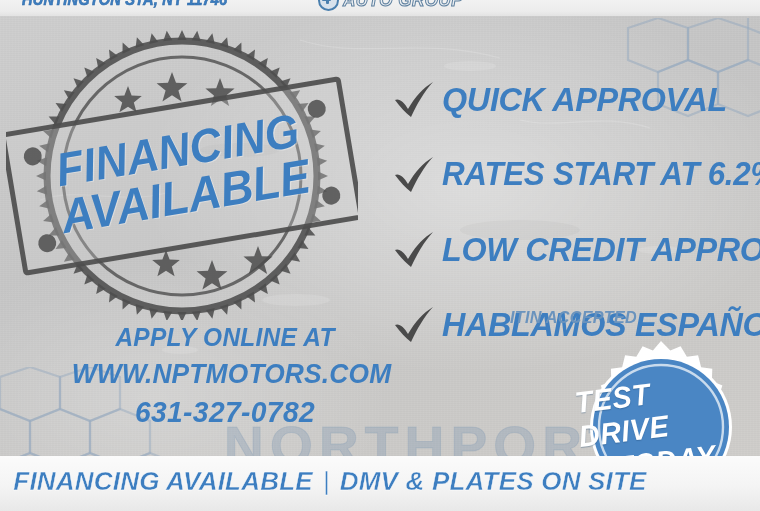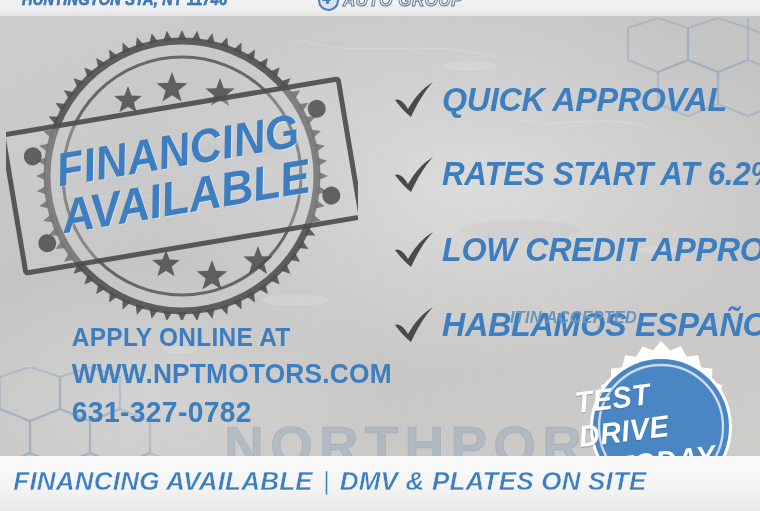--- a/index.html
+++ b/index.html
@@ -103,22 +103,22 @@
   .crow.r2 .ctext{font-size:33px;}
   .crow.r4{height:62px;}
   .subnote{
     position:absolute;left:124px;top:228px;
     font-size:17px;font-weight:bold;font-style:italic;
     color:#6a93bd;letter-spacing:.3px;white-space:nowrap;
     transform:scaleX(.95);transform-origin:left top;
   }
   
   .contact{
-    position:absolute;left:62px;top:322px;width:326px;text-align:left;
-    color:#3d7ec0;font-weight:bold;
+    position:absolute;left:62px;top:322px;width:326px;text-align:center;
+    color:#3d7ec0;font-weight:bold;font-style:italic;
   }
   .contact .l1{font-size:26px;letter-spacing:.3px;transform:scaleX(.94);}
   .contact .l2{font-size:28px;margin-top:5px;letter-spacing:.2px;transform:scaleX(.94);}
   .contact .l3{font-size:30px;margin-top:5px;letter-spacing:.4px;transform:scaleX(.94);}
   .contact div{display:block;}
   
   .badge{position:absolute;left:575px;top:341px;width:172px;height:172px;}
   .badge .lbl{
     position:absolute;left:0;top:0;width:172px;height:172px;
     display:flex;flex-direction:column;align-items:center;justify-content:center;

